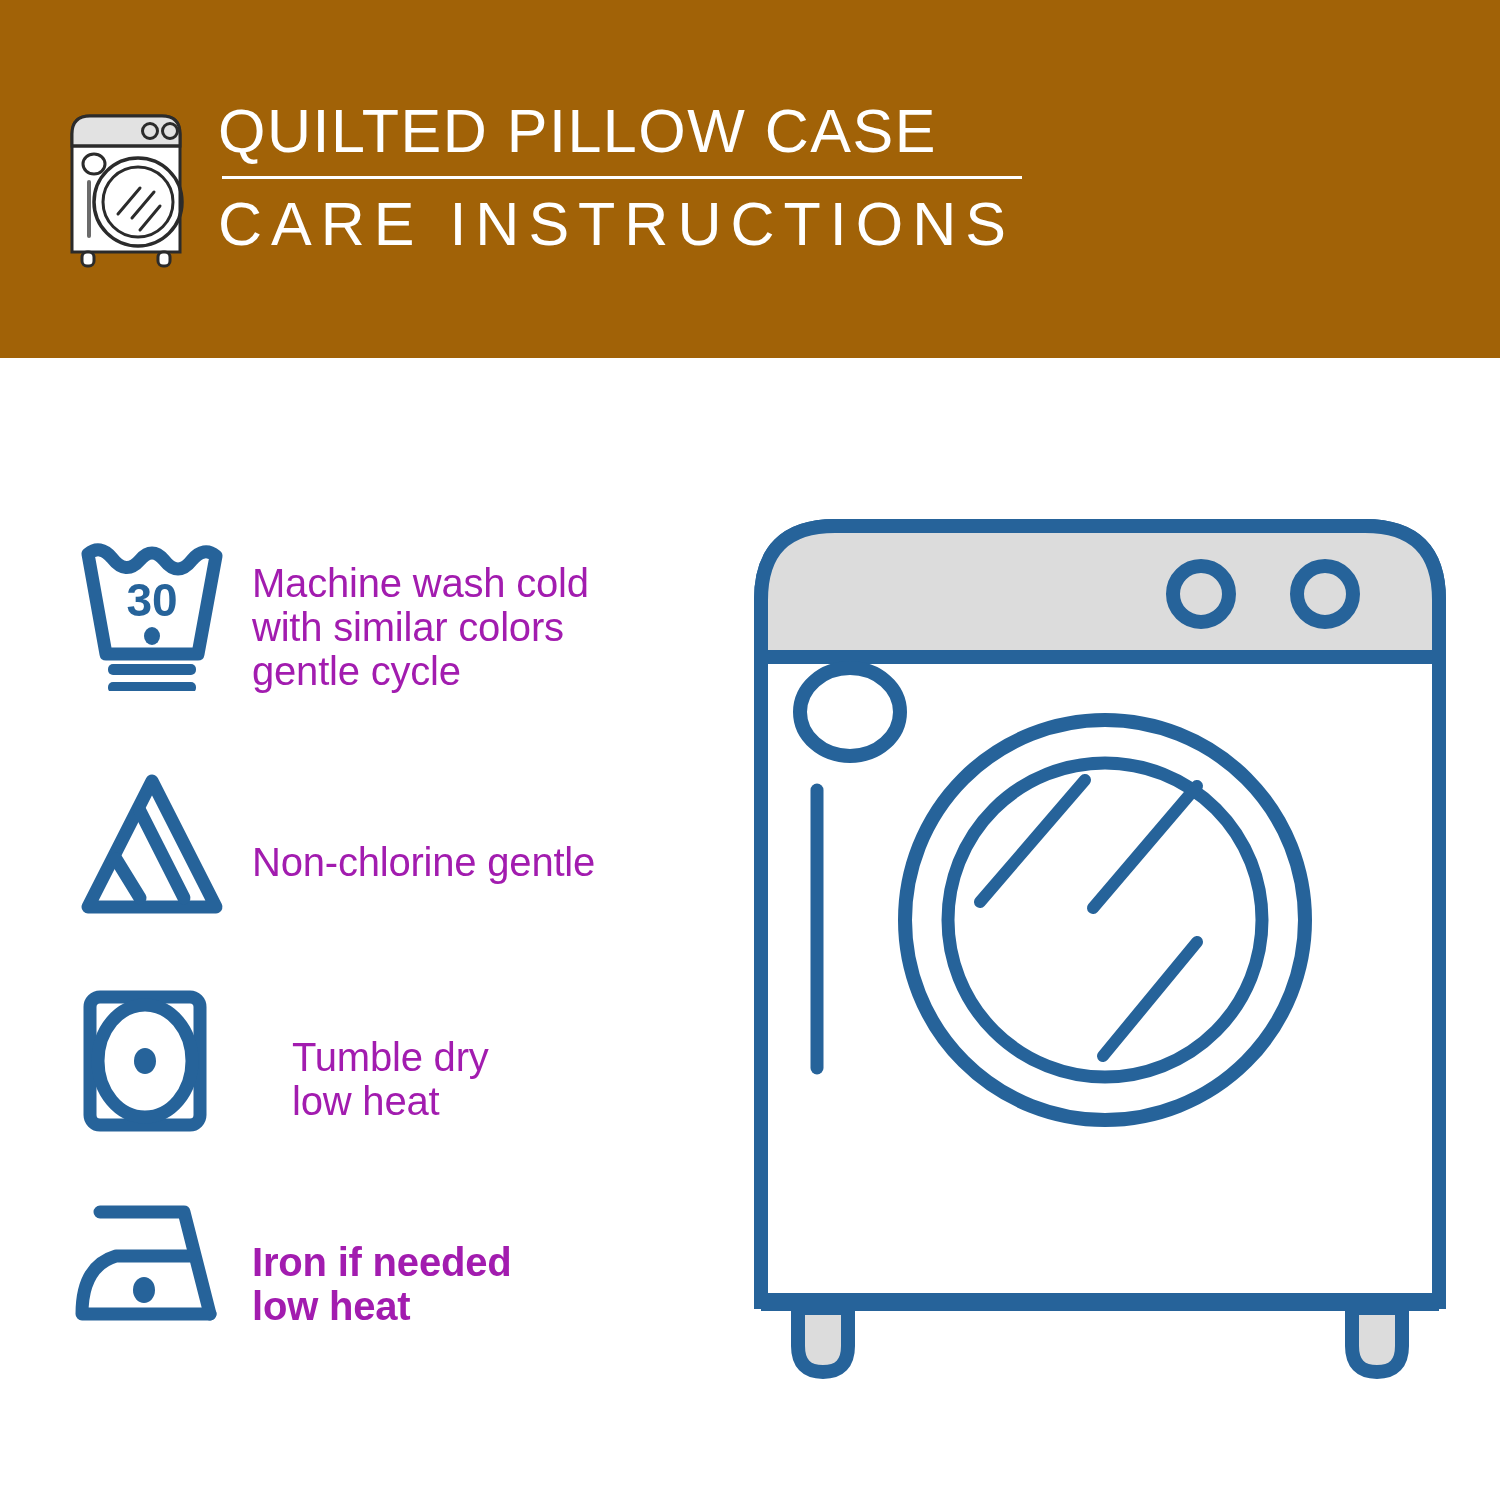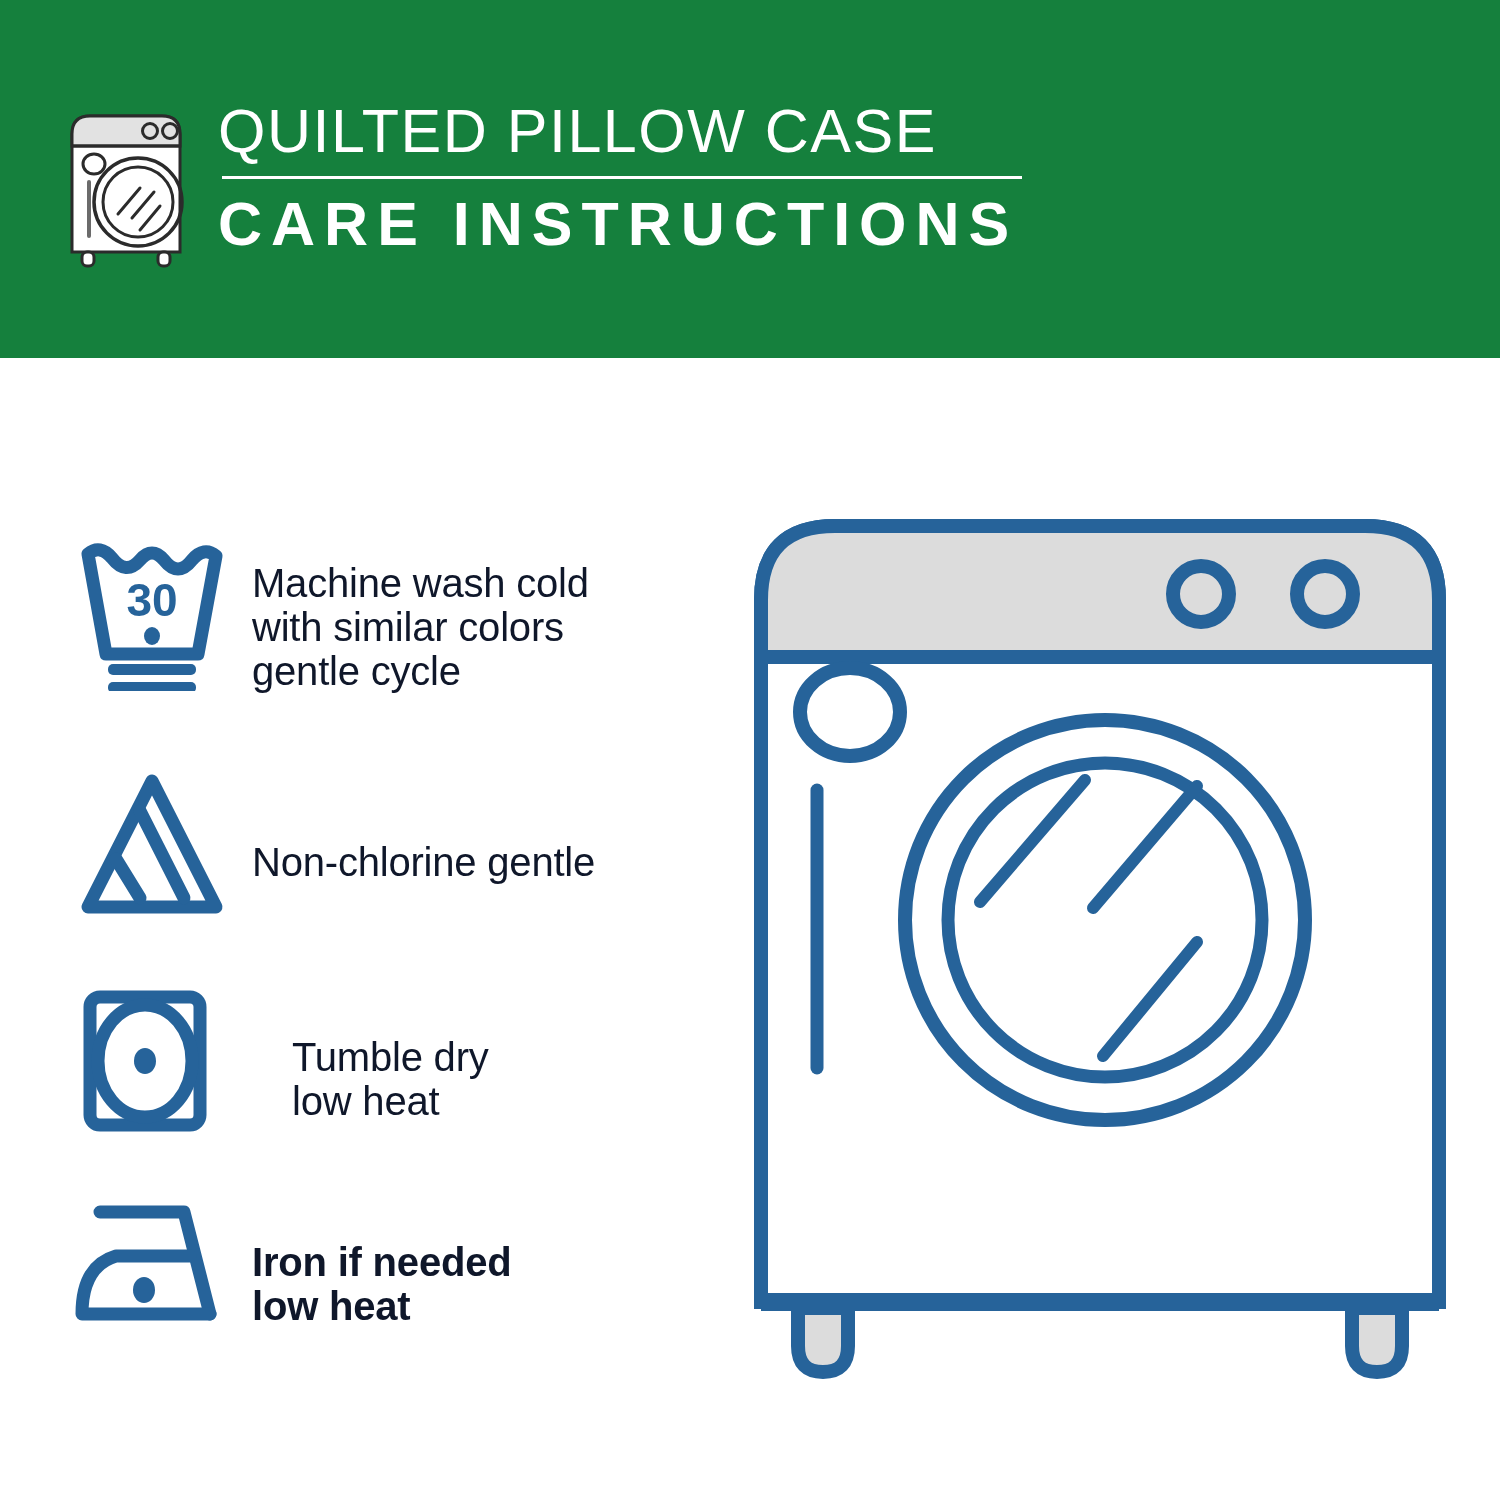--- a/index.html
+++ b/index.html
@@ -15,21 +15,21 @@
     position: relative;
   }
 
   
   #header-band {
     position: absolute;
     left: 0;
     top: 0;
     width: 1500px;
     height: 358px;
-    background: #15803d;
+    background: #a16207;
   }
   #header-inner {
     position: absolute;
     left: 62px;
     top: 98px;
     width: 1000px;
     height: 180px;
     display: flex;
     flex-direction: row;
     align-items: flex-start;
@@ -58,21 +58,21 @@
     height: 3px;
     background: #ffffff;
     width: 800px;
     margin: 12px 0 12px 4px;
   }
   #header-title-2 {
     color: #ffffff;
     font-size: 61px;
     line-height: 66px;
     letter-spacing: 9px;
-    font-weight: 700;
+    font-weight: 400;
     white-space: nowrap;
   }
 
   
   #care-list {
     position: absolute;
     left: 72px;
     top: 505px;
     width: 640px;
   }
@@ -86,21 +86,21 @@
     flex: 0 0 auto;
     width: 160px;
     height: 160px;
     display: flex;
     align-items: flex-start;
     justify-content: flex-start;
   }
   .care-text {
     flex: 1 1 auto;
     margin-left: 20px;
-    color: #0f172a;
+    color: #a21caf;
     font-size: 40px;
     line-height: 44px;
     letter-spacing: -0.2px;
     font-weight: 400;
   }
   .care-text .line { display: block; white-space: nowrap; }
 
   
   #care-row-wash    { height: 222px; }
   #care-row-wash    .care-text { padding-top: 22px; }

